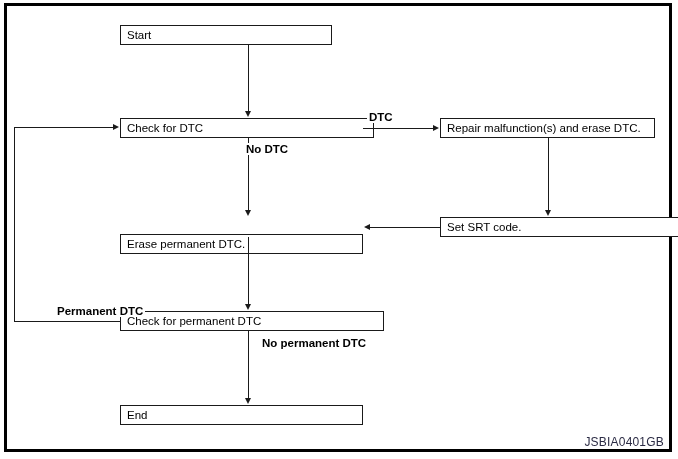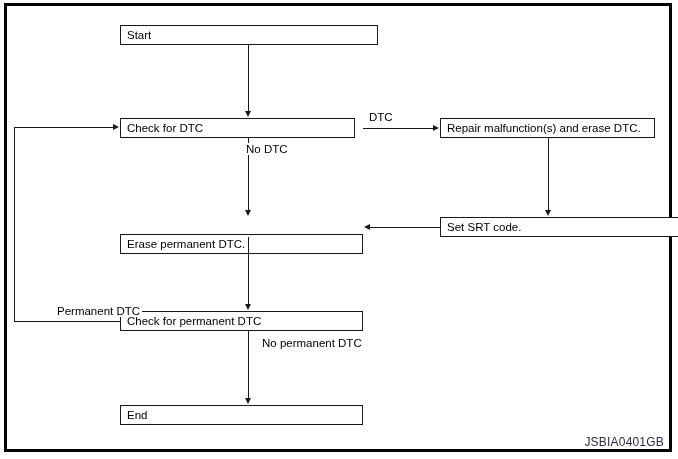--- a/index.html
+++ b/index.html
@@ -42,20 +42,21 @@
     overflow: hidden;
   }
   
   .edge-label {
     position: absolute;
     font-size: 11.5px;
     color: #000000;
     white-space: nowrap;
     background: #ffffff;
     padding: 0 2px;
+    font-weight: bold;
   }
   
   .vline {
     position: absolute;
     width: 1px;
     background: #1a1a1a;
   }
   .hline {
     position: absolute;
     height: 1px;
@@ -97,31 +98,31 @@
     white-space: nowrap;
   }
 </style>
 </head>
 <body>
 
 <div id="figure">
 
   <div class="frame"></div>
 
-  <div class="node" style="left:120px; top:25px; width:258px;">Start</div>
+  <div class="node" style="left:120px; top:25px; width:212px;">Start</div>
 
-  <div class="node" style="left:120px; top:118px; width:235px;">Check for DTC</div>
+  <div class="node" style="left:120px; top:118px; width:254px;">Check for DTC</div>
 
   <div class="node" style="left:440px; top:118px; width:215px;">Repair malfunction(s) and erase DTC.</div>
 
   <div class="node" style="left:120px; top:234px; width:243px;">Erase permanent DTC.</div>
 
   <div class="node" style="left:440px; top:217px; width:240px;">Set SRT code.</div>
 
-  <div class="node" style="left:120px; top:311px; width:243px;">Check for permanent DTC</div>
+  <div class="node" style="left:120px; top:311px; width:264px;">Check for permanent DTC</div>
 
   <div class="node" style="left:120px; top:405px; width:243px;">End</div>
 
   <div class="vline" style="left:248px; top:45px; height:66px;"></div>
   <div class="arrow-down" style="left:244.5px; top:111px;"></div>
 
   <div class="vline" style="left:248px; top:138px; height:72px;"></div>
   <div class="arrow-down" style="left:244.5px; top:210px;"></div>
 
   <div class="hline" style="left:363px; top:128px; width:70px;"></div>

